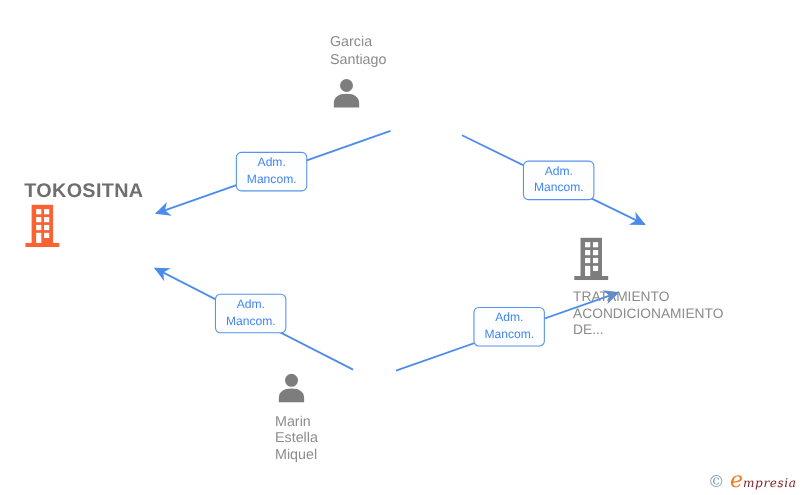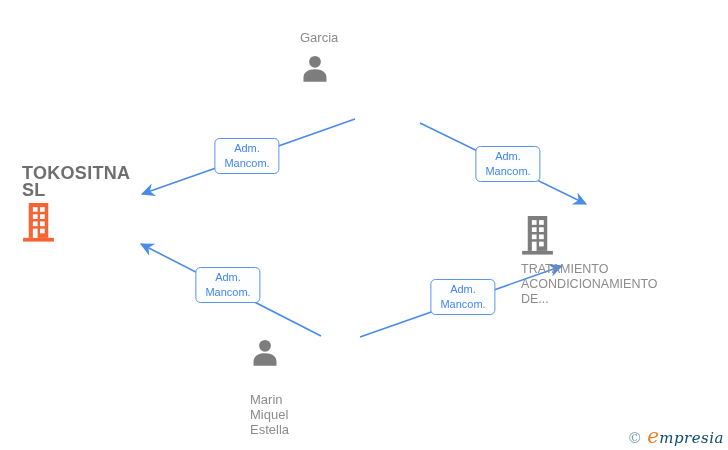--- a/index.html
+++ b/index.html
@@ -21,21 +21,21 @@
   .company-name-left { font-size:18px; line-height:17px; color:#6e6e6e; font-weight:bold; letter-spacing:0.3px; }
   .company-name-right { font-size:12.5px; line-height:15px; color:#8c8c8c; }
   .icon-wrap { display:inline-block; }
 
   .watermark {
     position:absolute; right:4px; bottom:2px; z-index:4; cursor:pointer;
     font-family:"DejaVu Serif", serif; white-space:nowrap;
   }
   .wm-copy { color:#7c9fb0; font-size:15px; font-style:normal; }
   .wm-e { color:#ef7d23; font-size:20px; font-style:italic; font-family:"DejaVu Serif", serif; }
-  .wm-rest { color:#0c4a6e; font-size:15px; font-style:italic; letter-spacing:0.5px; }
+  .wm-rest { color:#7f1d1d; font-size:11px; font-style:italic; letter-spacing:0.5px; }
 </style>
 </head>
 <body>
 
 <div class="stage">
 
   <svg class="edges-svg" width="728" height="450" viewBox="0 0 728 450">
     <defs>
       <marker id="arrow" viewBox="0 0 10 10" refX="9.2" refY="5" markerWidth="9" markerHeight="9" orient="auto">
         <path d="M0.4,0.4 L10,5 L0.4,9.6 L3.4,5 Z" fill="#4b8bea"></path>
@@ -62,33 +62,33 @@
     <span>Mancom.</span>
   </div>
   <div class="edge-label" style="left:463px; top:297px;">
     <span>Adm.</span>
     <span>Mancom.</span>
   </div>
 
   <div class="node" style="left:390px; top:30px; transform:translateX(-50%); width:180px;">
     <div class="person-name">
       <div>Garcia</div>
+      <div>Santiago</div>
     </div>
     <span class="icon-wrap" style="margin-top:7px;">
       <svg width="30" height="31" viewBox="0 0 24 24">
         <circle cx="12" cy="6.6" r="4.7" fill="#7d7d7d"></circle>
         <path d="M12,12.6 c-5.6,0 -9.2,2.4 -9.2,6.8 V22.5 h18.4 V19.4 c0,-4.4 -3.6,-6.8 -9.2,-6.8 z" fill="#7d7d7d"></path>
       </svg>
     </span>
   </div>
 
   <div class="node" style="left:97px; top:165px; transform:translateX(-50%); width:150px;">
     <div class="company-name-left">
       <div>TOKOSITNA</div>
-      <div>SL</div>
     </div>
     <span class="icon-wrap" style="margin-top:4px;">
       <svg width="33" height="39" viewBox="0 0 32 38">
         <rect x="1" y="34" width="30" height="3.6" fill="#f96232"></rect>
         <rect x="6.5" y="0" width="19" height="34" fill="#f96232"></rect>
         <rect x="10.5" y="4" width="4.6" height="4.6" fill="#ffffff"></rect>
         <rect x="17.5" y="4" width="4.6" height="4.6" fill="#ffffff"></rect>
         <rect x="10.5" y="11" width="4.6" height="4.6" fill="#ffffff"></rect>
         <rect x="17.5" y="11" width="4.6" height="4.6" fill="#ffffff"></rect>
         <rect x="10.5" y="18" width="4.6" height="4.6" fill="#ffffff"></rect>
@@ -121,24 +121,24 @@
     </div>
   </div>
 
   <div class="node" style="left:340px; top:337px; transform:translateX(-50%); width:180px;">
     <span class="icon-wrap">
       <svg width="30" height="31" viewBox="0 0 24 24">
         <circle cx="12" cy="6.6" r="4.7" fill="#7d7d7d"></circle>
         <path d="M12,12.6 c-5.6,0 -9.2,2.4 -9.2,6.8 V22.5 h18.4 V19.4 c0,-4.4 -3.6,-6.8 -9.2,-6.8 z" fill="#7d7d7d"></path>
       </svg>
     </span>
-    <div class="person-name" style="margin-top:20px; line-height:15px;">
+    <div class="person-name" style="margin-top:2px; line-height:15px;">
       <div>Marin</div>
+      <div>Estella</div>
       <div>Miquel</div>
-      <div>Estella</div>
     </div>
   </div>
 
   <div class="watermark">
     <span class="wm-copy">©</span>
     <span class="wm-e">e</span><span class="wm-rest">mpresia</span>
   </div>
 
 </div>
 

